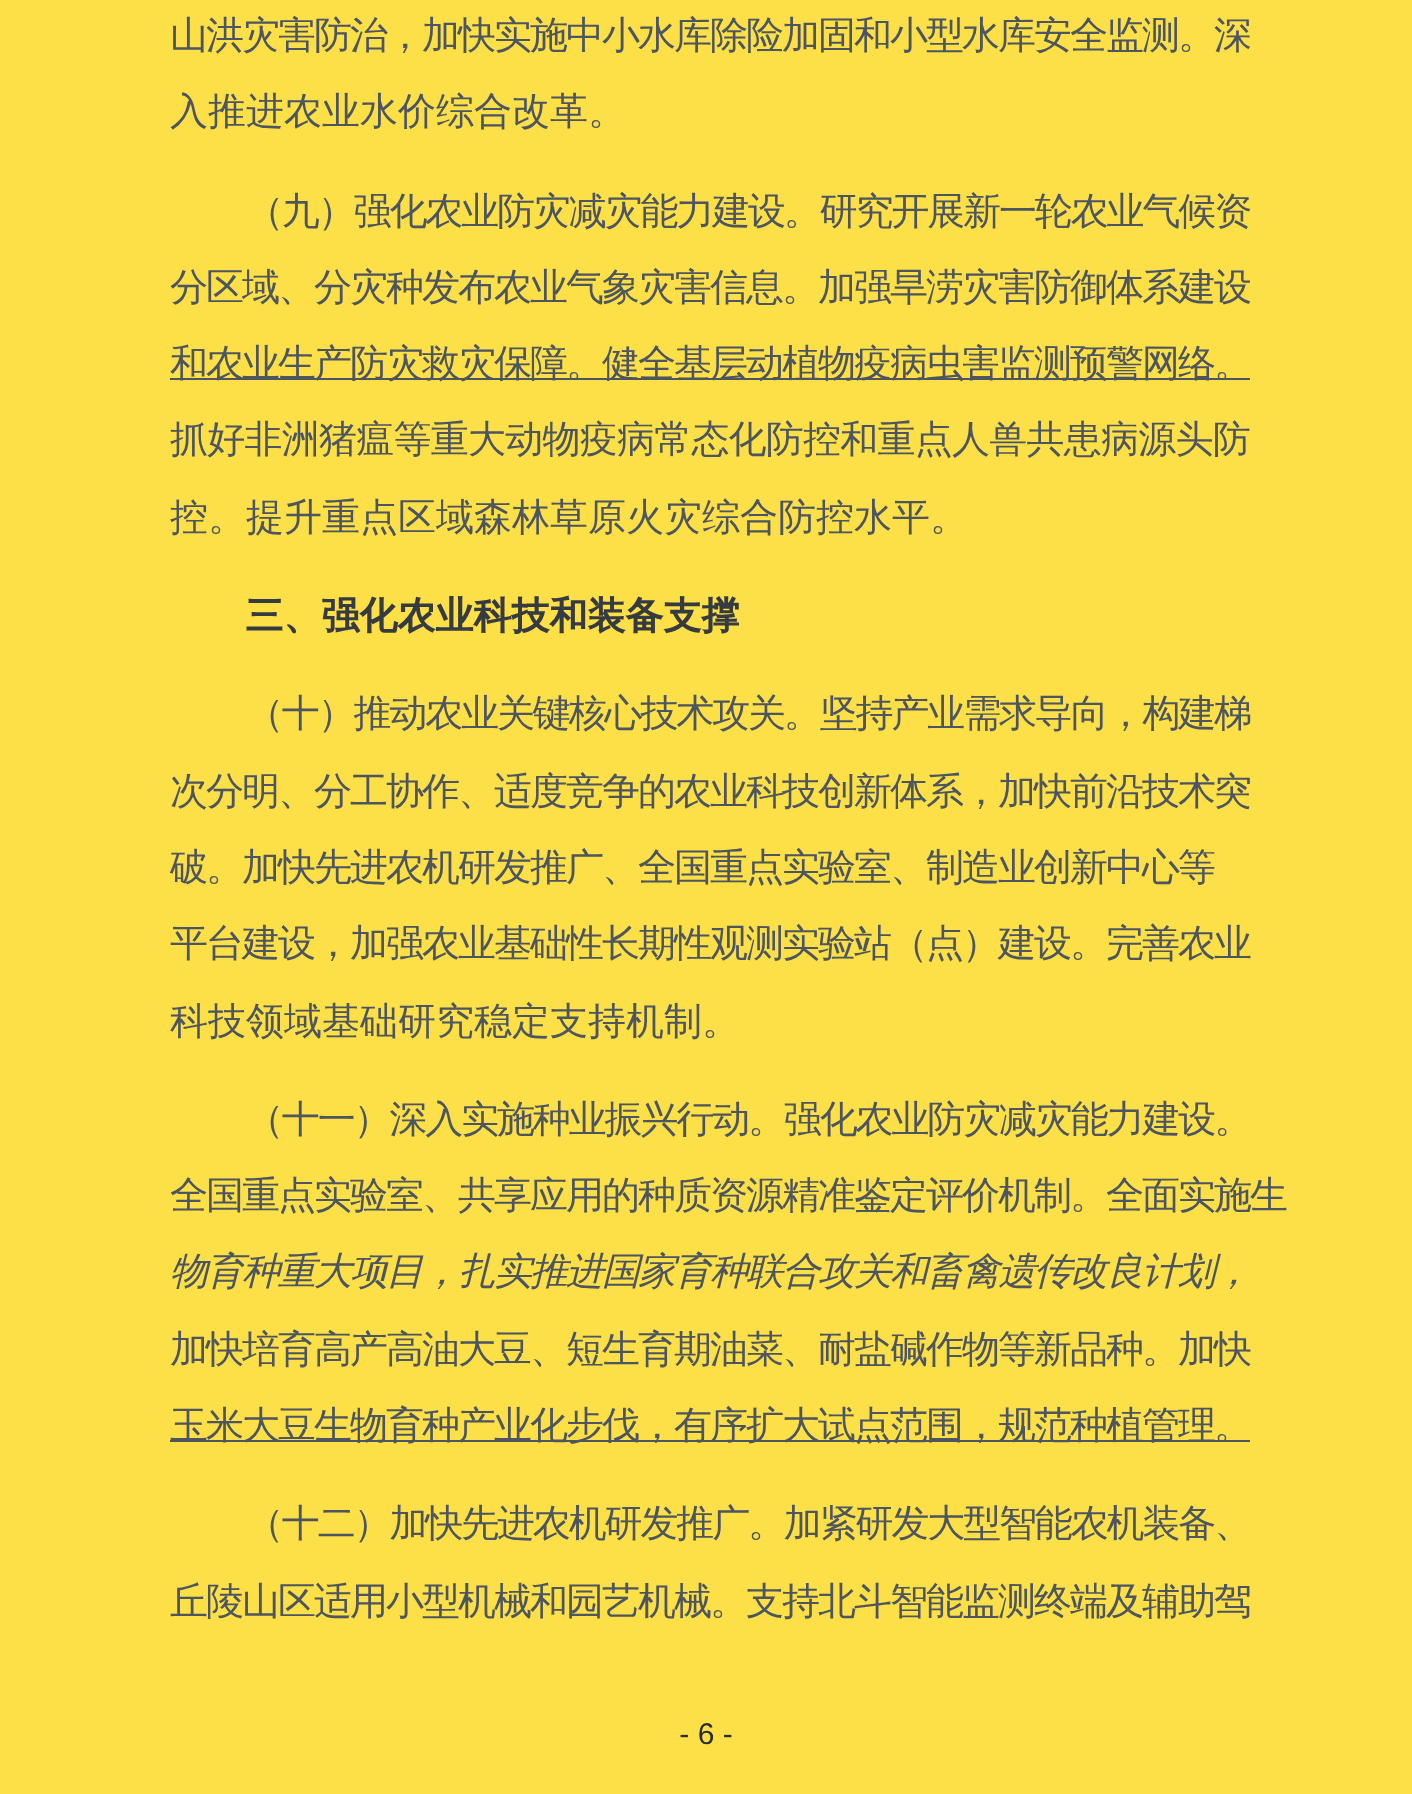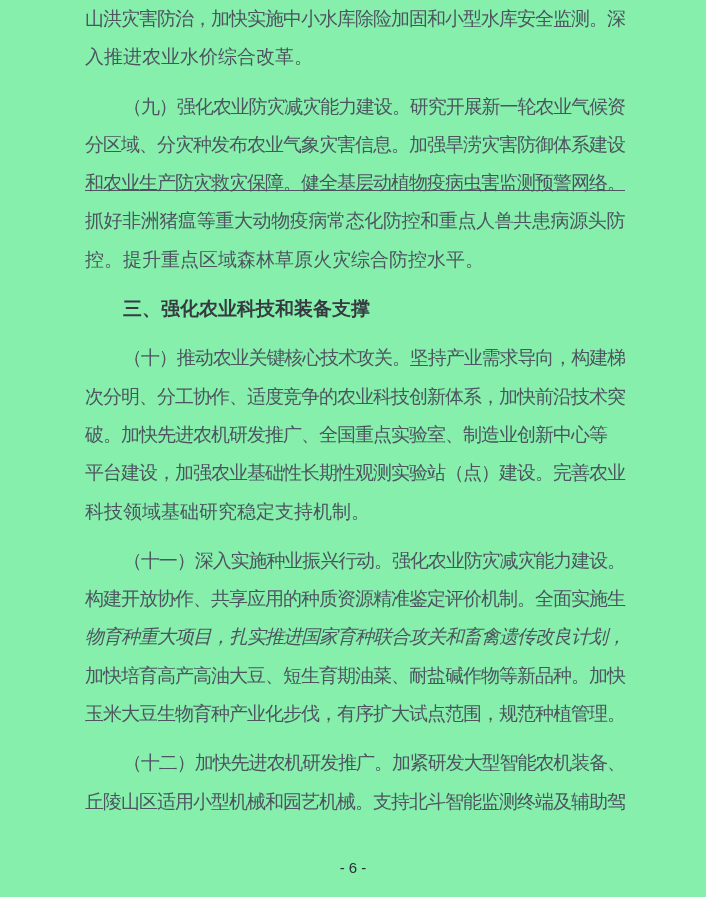--- a/index.html
+++ b/index.html
@@ -4,21 +4,21 @@
 <style>
   html, body {
     margin: 0;
     padding: 0;
     background: #ffffff;
   }
   .page {
     position: relative;
     width: 706px;
     height: 897px;
-    background: #86efac;
+    background: #fde047;
     overflow: hidden;
     font-family: "Liberation Serif", "DejaVu Serif", serif;
   }
   .content {
     position: absolute;
     left: 85px;
     top: 0px;
     width: 540px;
   }
   .line {
@@ -68,24 +68,24 @@
 
     <div class="line heading indent">三、强化农业科技和装备支撑</div>
 
     <div class="line fill indent" style="letter-spacing: -1.07143px;">（十）推动农业关键核心技术攻关。坚持产业需求导向，构建梯</div>
     <div class="line fill" style="letter-spacing: -1px;">次分明、分工协作、适度竞争的农业科技创新体系，加快前沿技术突</div>
     <div class="line fill" style="letter-spacing: -1px;">破。加快先进农机研发推广、全国重点实验室、制造业创新中心等</div>
     <div class="line fill" style="letter-spacing: -1px; text-align: center;">平台建设，加强农业基础性长期性观测实验站（点）建设。完善农业</div>
     <div class="line">科技领域基础研究稳定支持机制。</div>
 
     <div class="line fill indent" style="letter-spacing: -1.07143px;">（十一）深入实施种业振兴行动。强化农业防灾减灾能力建设。</div>
-    <div class="line fill" style="letter-spacing: -1px;">构建开放协作、共享应用的种质资源精准鉴定评价机制。全面实施生</div>
+    <div class="line fill" style="letter-spacing: -1px;">全国重点实验室、共享应用的种质资源精准鉴定评价机制。全面实施生</div>
     <div class="line fill" style="letter-spacing: -1px; font-style: italic;">物育种重大项目，扎实推进国家育种联合攻关和畜禽遗传改良计划，</div>
     <div class="line fill" style="letter-spacing: -1px;">加快培育高产高油大豆、短生育期油菜、耐盐碱作物等新品种。加快</div>
-    <div class="line fill" style="letter-spacing: -1px;">玉米大豆生物育种产业化步伐，有序扩大试点范围，规范种植管理。</div>
+    <div class="line fill" style="letter-spacing: -1px; text-decoration: underline;">玉米大豆生物育种产业化步伐，有序扩大试点范围，规范种植管理。</div>
 
     <div class="line fill indent" style="letter-spacing: -1.07143px;">（十二）加快先进农机研发推广。加紧研发大型智能农机装备、</div>
     <div class="line fill" style="letter-spacing: -1px;">丘陵山区适用小型机械和园艺机械。支持北斗智能监测终端及辅助驾</div>
 
   </div>
 
   <div class="footer">- 6 -</div>
 </div>
 
 </body></html>

